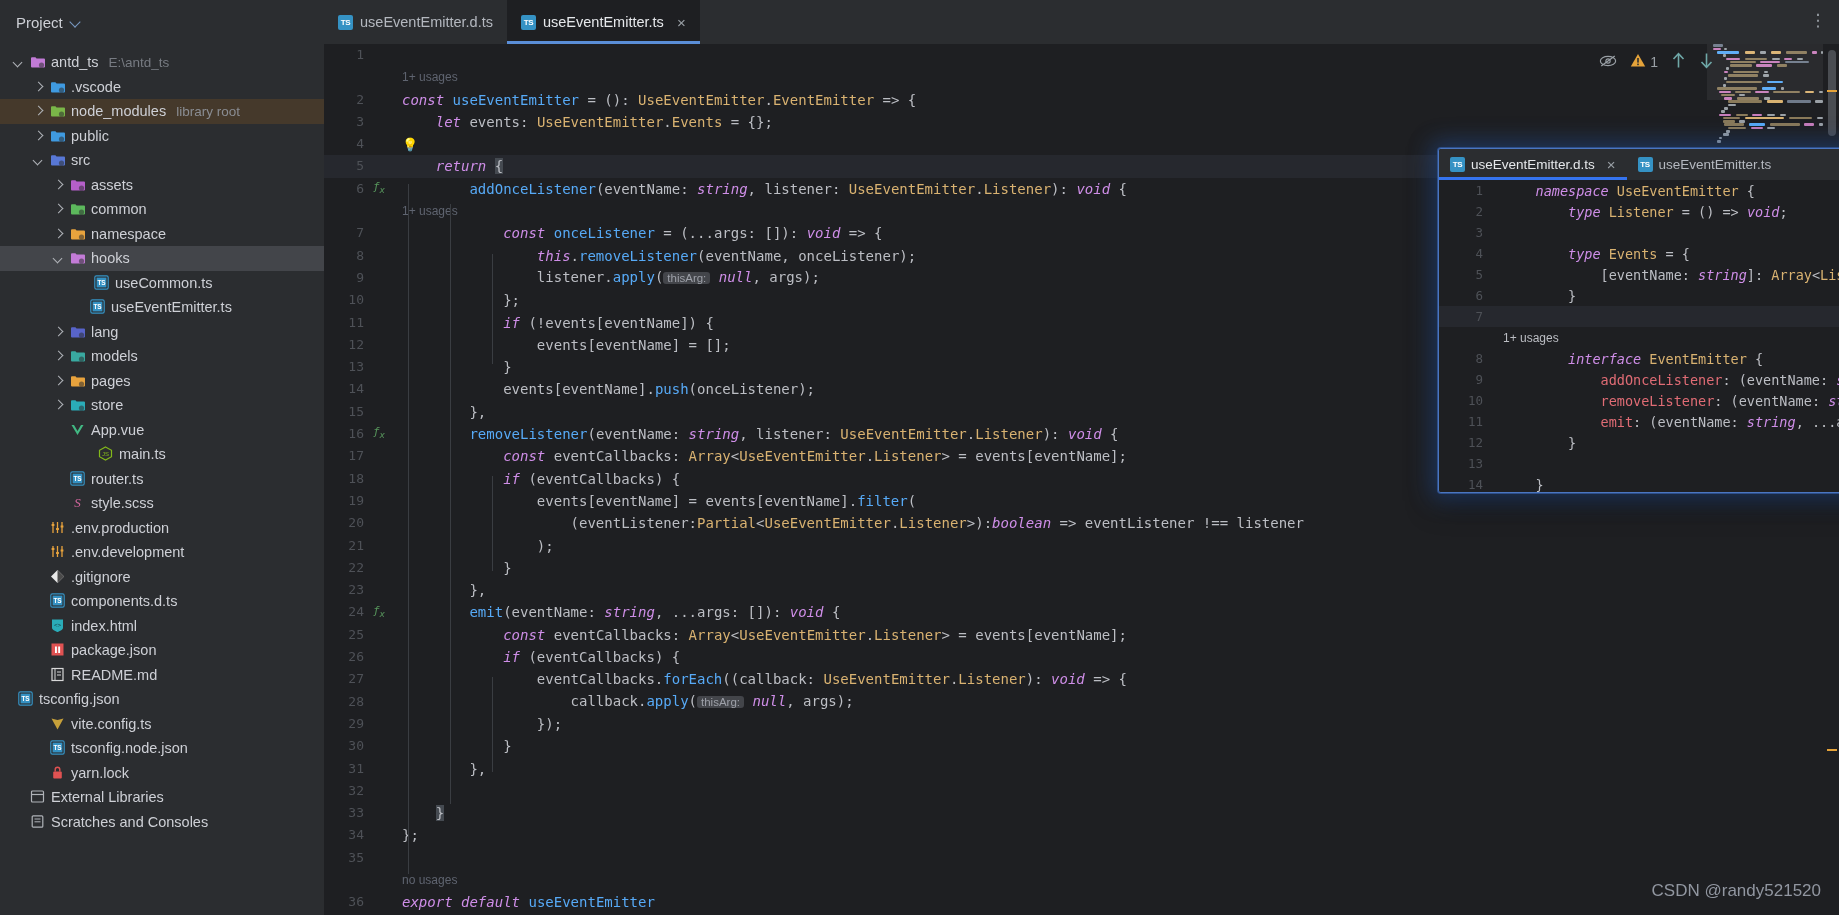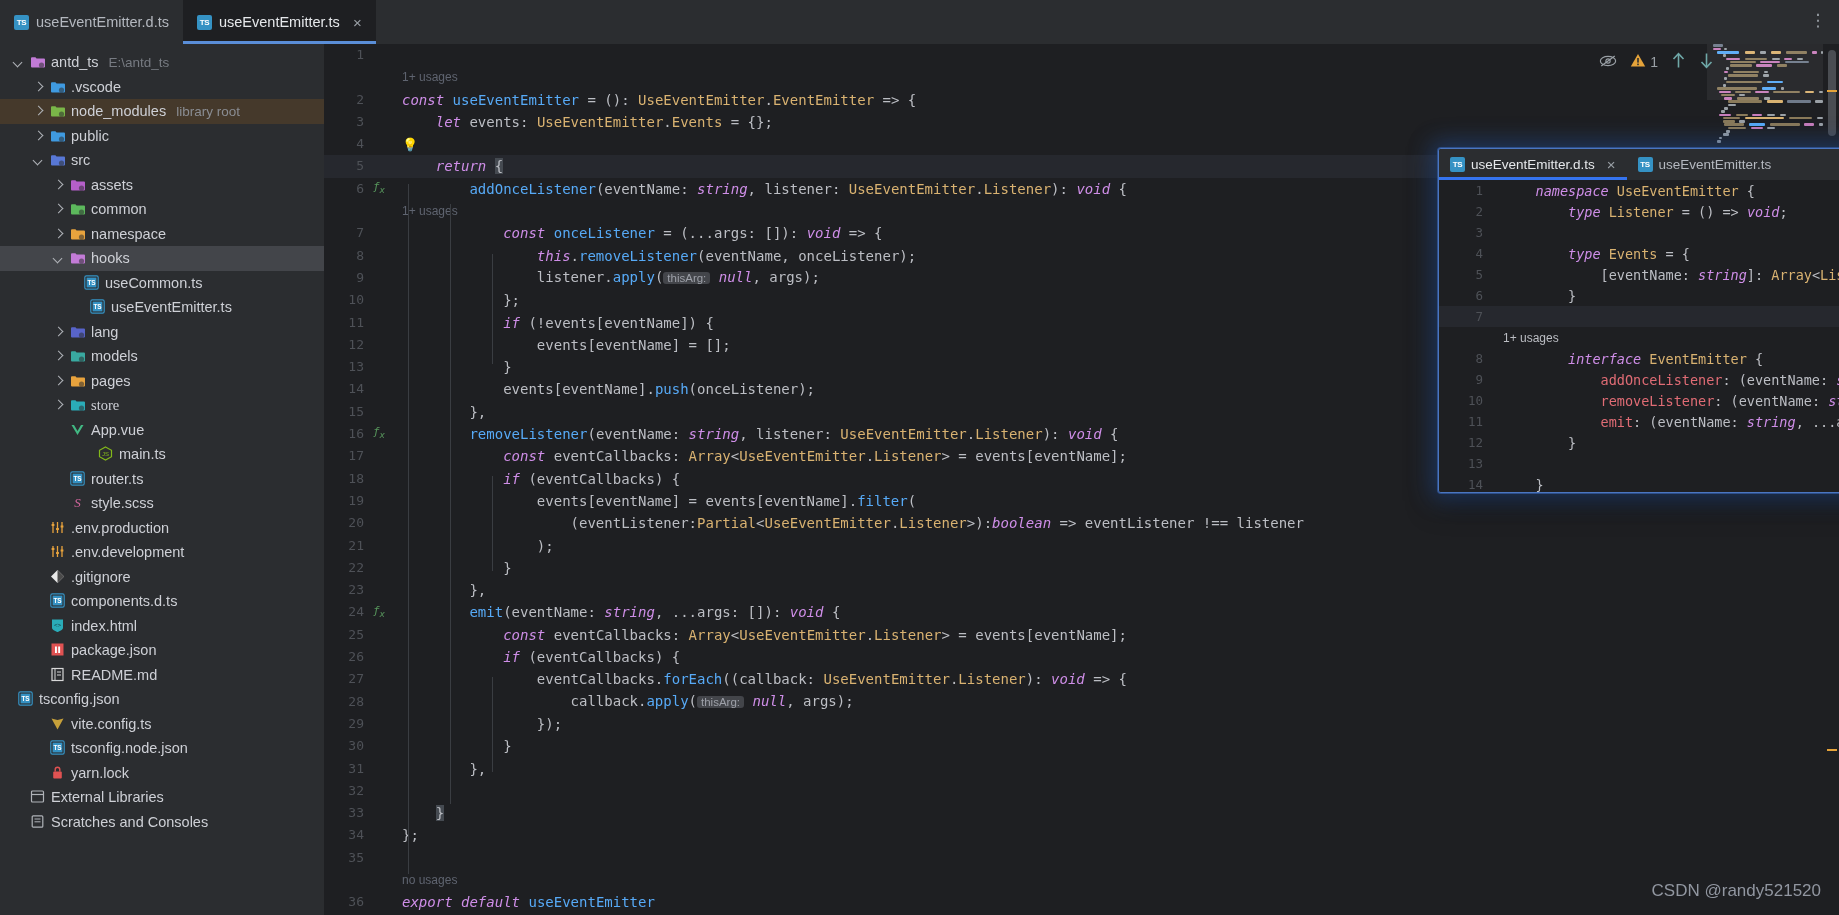--- a/index.html
+++ b/index.html
@@ -143,20 +143,24 @@
     font-family:"Liberation Sans",sans-serif;
   }
   .leftedge{ position:absolute; left:0; top:0; bottom:0; width:7px; background:#1e1f22; }
 </style>
 </head>
 <body>
 
 <div class="app">
 
   <div class="topbar">
+    <div class="tool-title">
+      <span>Project</span>
+      <span class="chev-small"></span>
+    </div>
     <div class="tabstrip" id="tabstrip">
         <div class="tab">
           <span class="ts-badge">TS</span>
           <span>useEventEmitter.d.ts</span>
         </div>
         <div class="tab active">
           <span class="ts-badge">TS</span>
           <span>useEventEmitter.ts</span>
           <span class="tab-close">×</span>
         </div>
@@ -234,21 +238,21 @@
           <span>namespace</span>
         </div>
         <div class="row sel" style="padding-left: 52px;">
           <span class="arrow open"></span>
           <span class="ic"><svg width="16" height="16" viewBox="0 0 16 16">
               <path d="M1 4.2a1 1 0 0 1 1-1h3.4l1.2 1.4H14a1 1 0 0 1 1 1v7a1 1 0 0 1-1 1H2a1 1 0 0 1-1-1z" fill="#c27bd6"></path>
               <circle cx="11.5" cy="11" r="2.6" fill="#2b2d30" opacity=".55"></circle>
             </svg></span>
           <span>hooks</span>
         </div>
-        <div class="row" style="padding-left: 66px;">
+        <div class="row" style="padding-left: 36px; margin-left: 40px;">
           <span class="arrow"></span>
           <span class="ic"><svg width="15" height="15" viewBox="0 0 15 15">
               <rect x="0.8" y="0.8" width="13.4" height="13.4" rx="1.6" fill="none" stroke="#3592c4" stroke-width="1.2"></rect>
               <rect x="2.6" y="2.6" width="9.8" height="9.8" fill="#3592c4"></rect>
               <text x="7.5" y="10.2" font-size="6.4" font-family="sans-serif" font-weight="bold" fill="#fff" text-anchor="middle">TS</text>
             </svg></span>
           <span>useCommon.ts</span>
         </div>
         <div class="row" style="padding-left: 72px;">
           <span class="arrow"></span>
@@ -276,21 +280,21 @@
           <span>models</span>
         </div>
         <div class="row" style="padding-left: 52px;">
           <span class="arrow closed"></span>
           <span class="ic"><svg width="16" height="16" viewBox="0 0 16 16">
               <path d="M1 4.2a1 1 0 0 1 1-1h3.4l1.2 1.4H14a1 1 0 0 1 1 1v7a1 1 0 0 1-1 1H2a1 1 0 0 1-1-1z" fill="#e8a33d"></path>
               <circle cx="11.5" cy="11" r="2.6" fill="#2b2d30" opacity=".55"></circle>
             </svg></span>
           <span>pages</span>
         </div>
-        <div class="row" style="padding-left: 52px; font-family: Liberation Serif, serif;">
+        <div class="row" style="padding-left: 52px;">
           <span class="arrow closed"></span>
           <span class="ic"><svg width="16" height="16" viewBox="0 0 16 16">
               <path d="M1 4.2a1 1 0 0 1 1-1h3.4l1.2 1.4H14a1 1 0 0 1 1 1v7a1 1 0 0 1-1 1H2a1 1 0 0 1-1-1z" fill="#2aacb8"></path>
               <circle cx="11.5" cy="11" r="2.6" fill="#2b2d30" opacity=".55"></circle>
             </svg></span>
           <span>store</span>
         </div>
         <div class="row" style="padding-left: 52px;">
           <span class="arrow"></span>
           <span class="ic"><svg width="15" height="15" viewBox="0 0 15 15">

